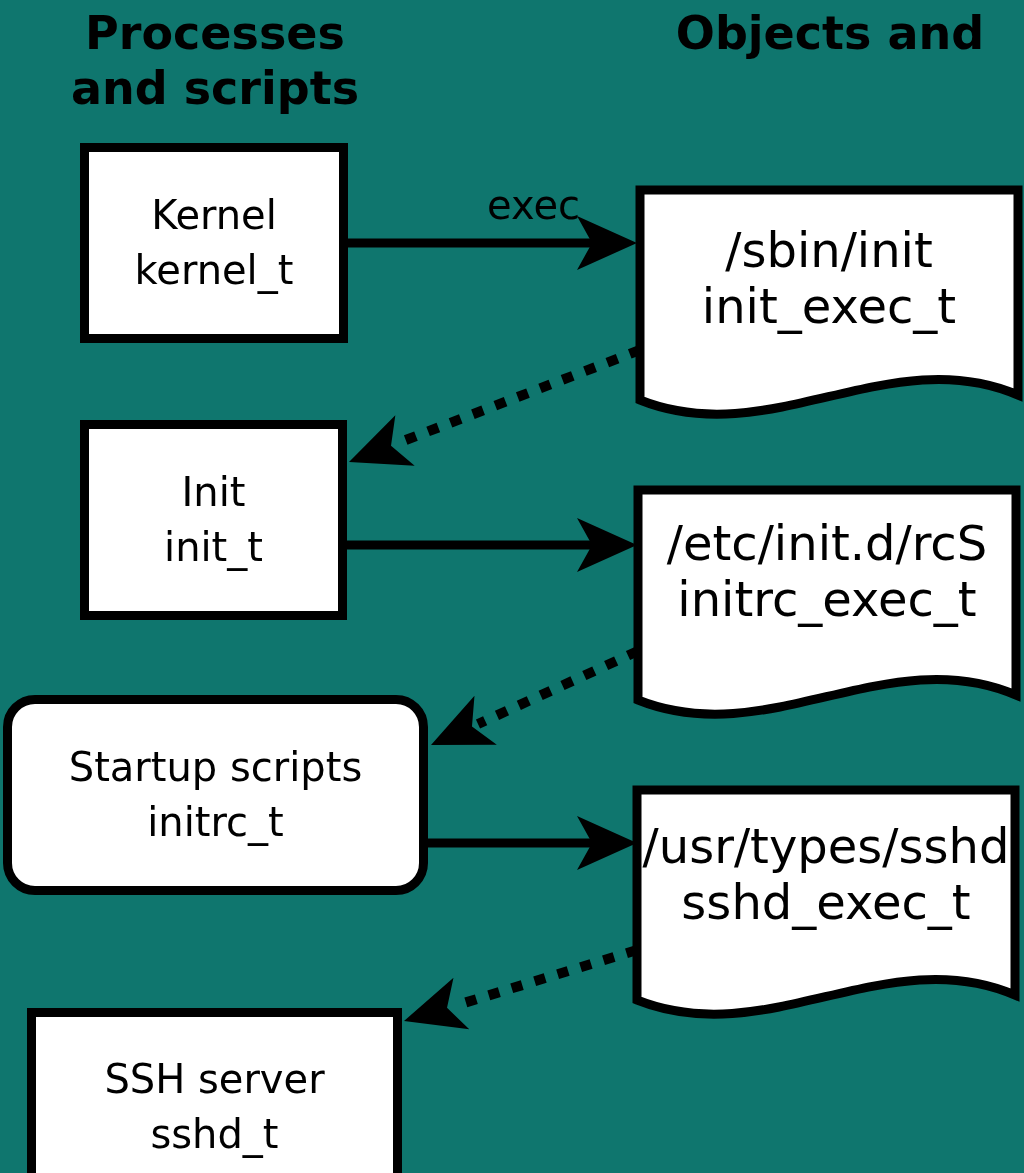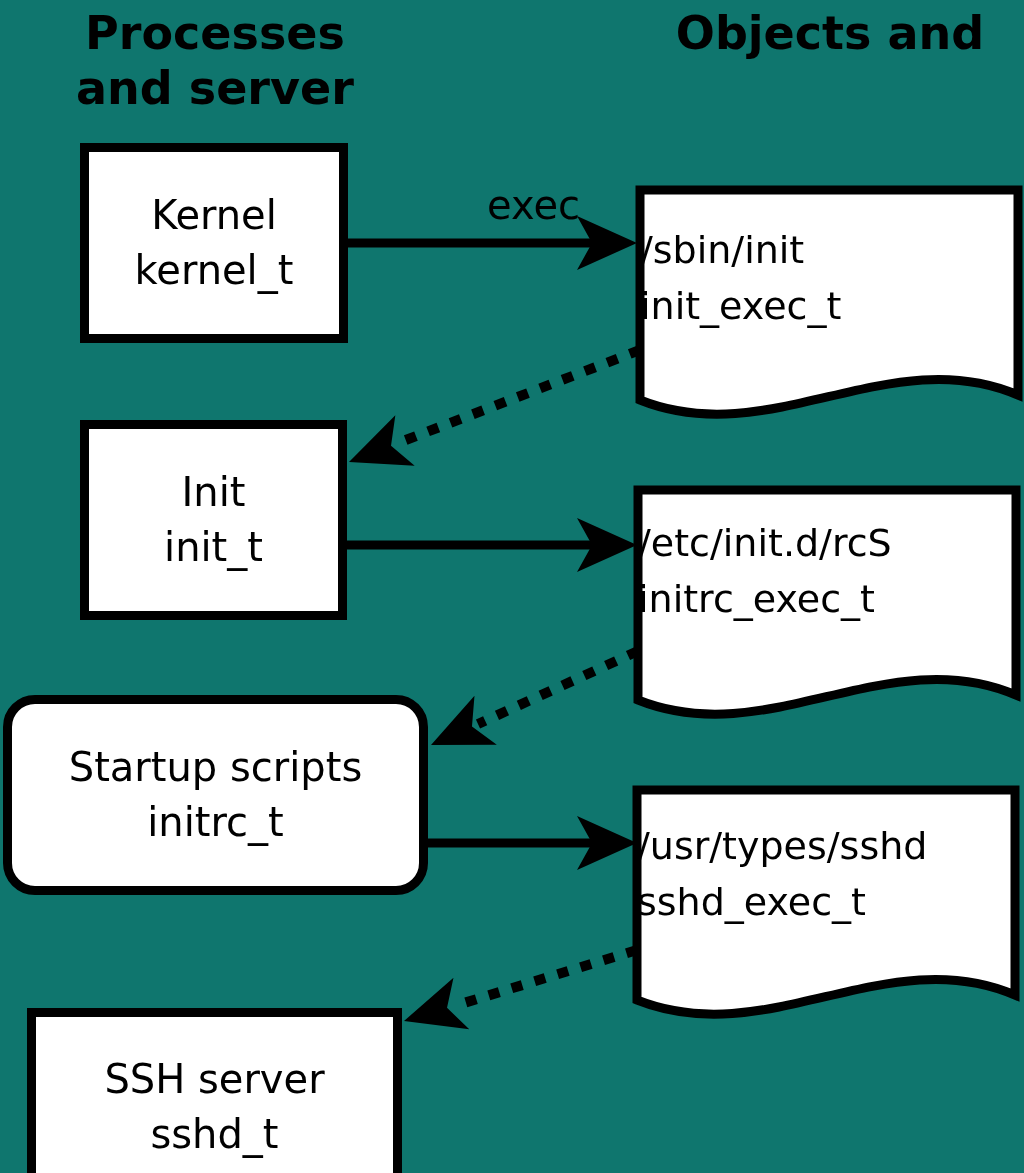--- a/index.html
+++ b/index.html
@@ -38,22 +38,22 @@
     flex-direction: column;
     align-items: center;
     justify-content: center;
     text-align: center;
     font-size: 40px;
     line-height: 55px;
   }
   .pbox span { display: block; }
   .doc-label {
     position: absolute;
-    text-align: left;
-    font-size: 38px;
+    text-align: center;
+    font-size: 48px;
     line-height: 56px;
   }
   .doc-label span { display: block; }
   .edge-label {
     position: absolute;
     text-align: right;
     font-size: 40px;
     line-height: 44px;
   }
   svg .doc {
@@ -101,21 +101,21 @@
 
     <line class="dotted-line" x1="638" y1="651" x2="478" y2="724"></line>
     <path class="head" transform="translate(431,745) rotate(155.6)" d="M0,0 L-60,-27 L-45,0 L-60,27 Z"></path>
 
     <line class="dotted-line" x1="637" y1="950" x2="454" y2="1006"></line>
     <path class="head" transform="translate(404,1021) rotate(163)" d="M0,0 L-60,-27 L-45,0 L-60,27 Z"></path>
   </svg>
 
   <div class="col-header" style="left:20px; top:6px; width:390px;">
     <span>Processes</span>
-    <span>and server</span>
+    <span>and scripts</span>
   </div>
   <div class="col-header" style="left:640px; top:6px; width:380px;">
     <span>Objects and</span>
   </div>
 
   <div class="pbox" style="left:80px; top:143px; width:268px; height:200px;">
     <span>Kernel</span>
     <span>kernel_t</span>
   </div>
   <div class="pbox" style="left:80px; top:420px; width:267px; height:200px;">

